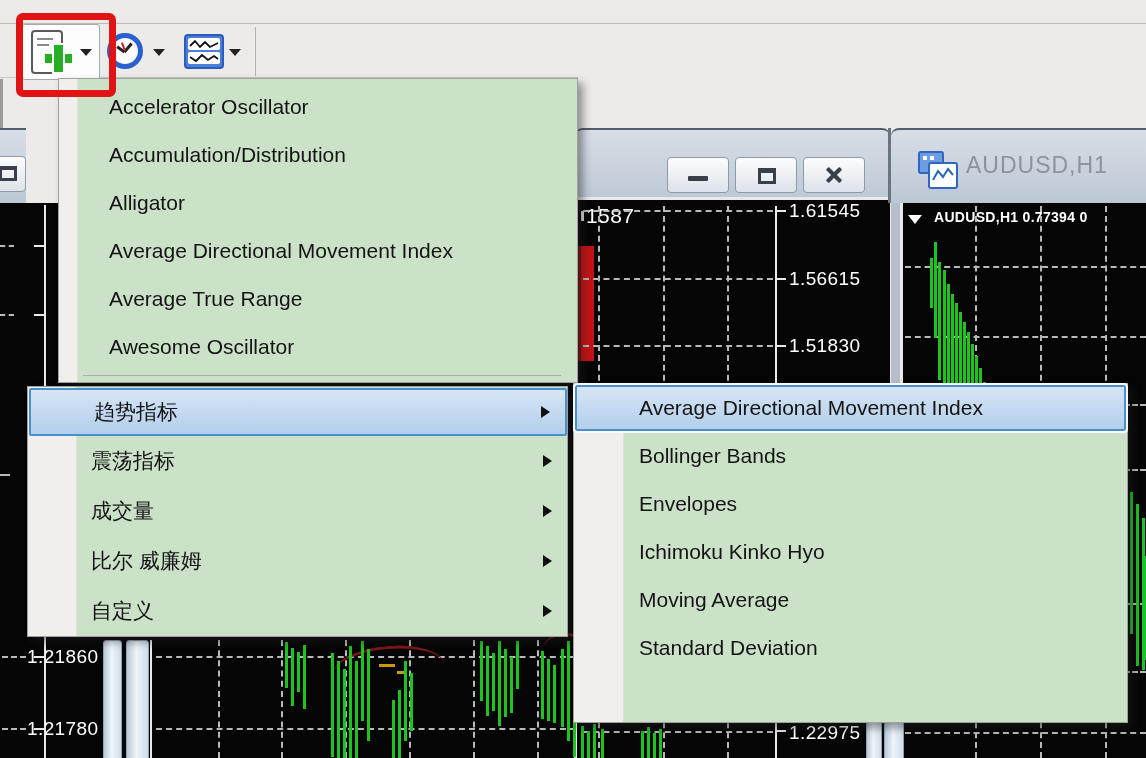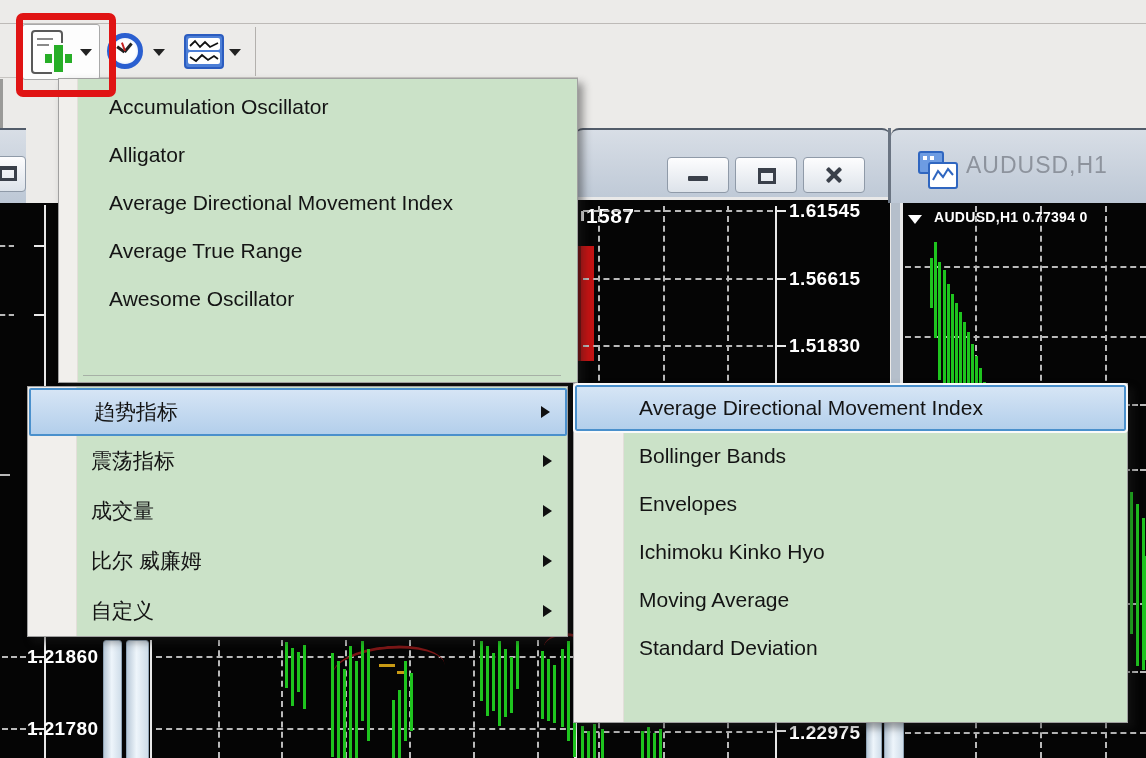--- a/index.html
+++ b/index.html
@@ -5,21 +5,21 @@
   html,body{margin:0;padding:0;background:#666;}
   #root{position:relative;width:1146px;height:758px;overflow:hidden;background:#ecebe9;
         font-family:"Liberation Sans",sans-serif;-webkit-font-smoothing:antialiased;}
   .abs{position:absolute;}
   .black{position:absolute;background:#050505;}
   .dashh{position:absolute;height:0;border-top:2px dashed #b9b9b9;}
   .dashv{position:absolute;width:0;border-left:2px dashed #b9b9b9;}
   .wline{position:absolute;background:#e9e9e9;}
   .tick{position:absolute;height:2px;background:#e9e9e9;}
   .candle{position:absolute;width:3px;background:#1ec41e;}
-  .price{position:absolute;color:#fff;font-size:19px;font-weight:700;letter-spacing:.4px;white-space:nowrap;}
+  .price{position:absolute;color:#fff;font-size:19px;font-weight:400;letter-spacing:.4px;white-space:nowrap;}
   .panel{position:absolute;background:#cbe2c8;border:1px solid #a0a0a0;box-shadow:5px 5px 8px rgba(30,30,30,.45);}
   .gutter{position:absolute;left:0;top:0;bottom:0;background:#f1efec;border-right:1px solid #e3dfda;}
   .mrow{position:relative;display:flex;align-items:center;color:#141414;font-size:21px;cursor:default;}
   .mrow .lbl{white-space:nowrap;}
   .rowa{height:48px;padding-left:32px;}
   .rowb{height:50px;padding-left:63px;}
   .rowc{height:48px;padding-left:65px;}
   .hl{background:linear-gradient(#d6e5f5,#b3cfeb);border:2px solid #4a90cc;border-radius:2px;z-index:2;}
   .rowb.hl{margin:1px 0 0 1px;height:44px;}
   .rowc.hl{margin:1px;height:42px;padding-left:62px;outline:2px solid #fafafa;}
@@ -248,21 +248,24 @@
       <div class="candle" style="left: 641px; top: 731px; height: 27px;"></div>
       <div class="candle" style="left: 647px; top: 727px; height: 31px;"></div>
       <div class="candle" style="left: 653px; top: 733px; height: 25px;"></div>
       <div class="candle" style="left: 659px; top: 729px; height: 29px;"></div>
     </div>
 
   <div class="panel" style="left:58px;top:78px;width:518px;height:303px;z-index:30;">
     <div class="gutter" style="width:18px;"></div>
     <div class="abs" style="left:18px;top:4px;width:496px;">
         <div class="mrow rowa">
-          <span class="lbl">Accumulation Oscillator</span>
+          <span class="lbl">Accelerator Oscillator</span>
+        </div>
+        <div class="mrow rowa">
+          <span class="lbl">Accumulation/Distribution</span>
         </div>
         <div class="mrow rowa">
           <span class="lbl">Alligator</span>
         </div>
         <div class="mrow rowa">
           <span class="lbl">Average Directional Movement Index</span>
         </div>
         <div class="mrow rowa">
           <span class="lbl">Average True Range</span>
         </div>

